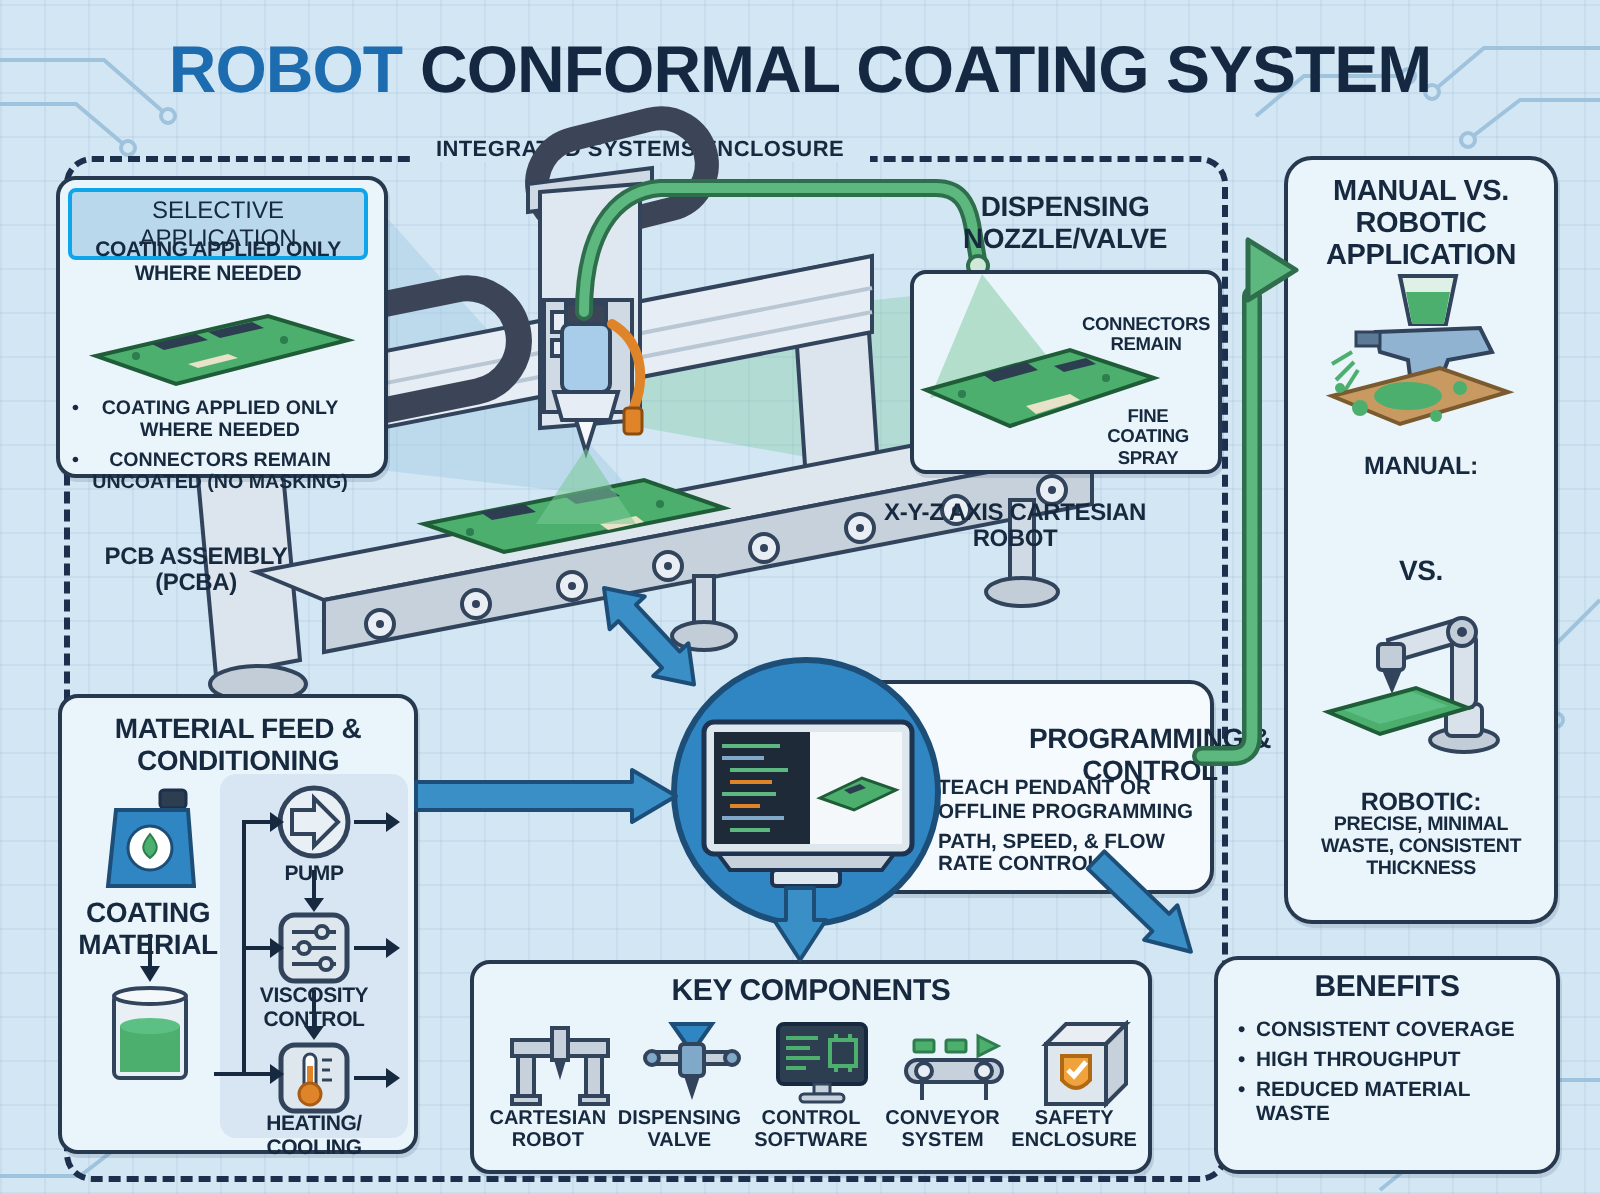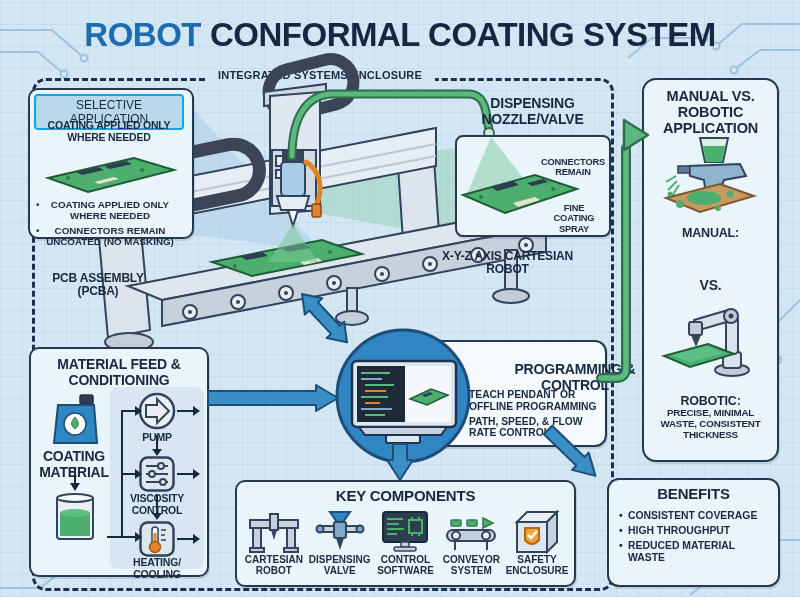--- a/index.html
+++ b/index.html
@@ -26,21 +26,21 @@
   .bullets{margin:0;padding:0;list-style:none;font-weight:700;}
   .bullets li{position:relative;padding-left:9px;margin:3px 0;line-height:1.15;}
   .bullets li::before{content:"•";position:absolute;left:0;top:0;}
   #main-title{position:absolute;left:0;top:16px;width:100%;text-align:center;
     font-size:33px;font-weight:700;letter-spacing:-.5px;color:#152841;}
   #main-title .accent{color:#1e6cb0;margin-right:9px;}
   #enclosure-label{
     position:absolute;left:205px;top:69px;width:230px;text-align:center;
     background:#d3e6f3;font-size:11px;font-weight:700;letter-spacing:.2px;
   }
-  .icon-cell{display:flex;flex-direction:column;align-items:center;}
+  .icon-cell{display:flex;flex-direction:column;align-items:flex-end;}
   .lbl{font-size:10px;font-weight:700;text-align:center;line-height:1.12;}
 </style>
 </head>
 <body>
 
 <div id="canvas">
 
   <svg class="layer" width="800" height="597">
     <g fill="none" stroke="#9fc3dc" stroke-width="2">
       <polyline points="0,30 52,30 84,58"></polyline>

